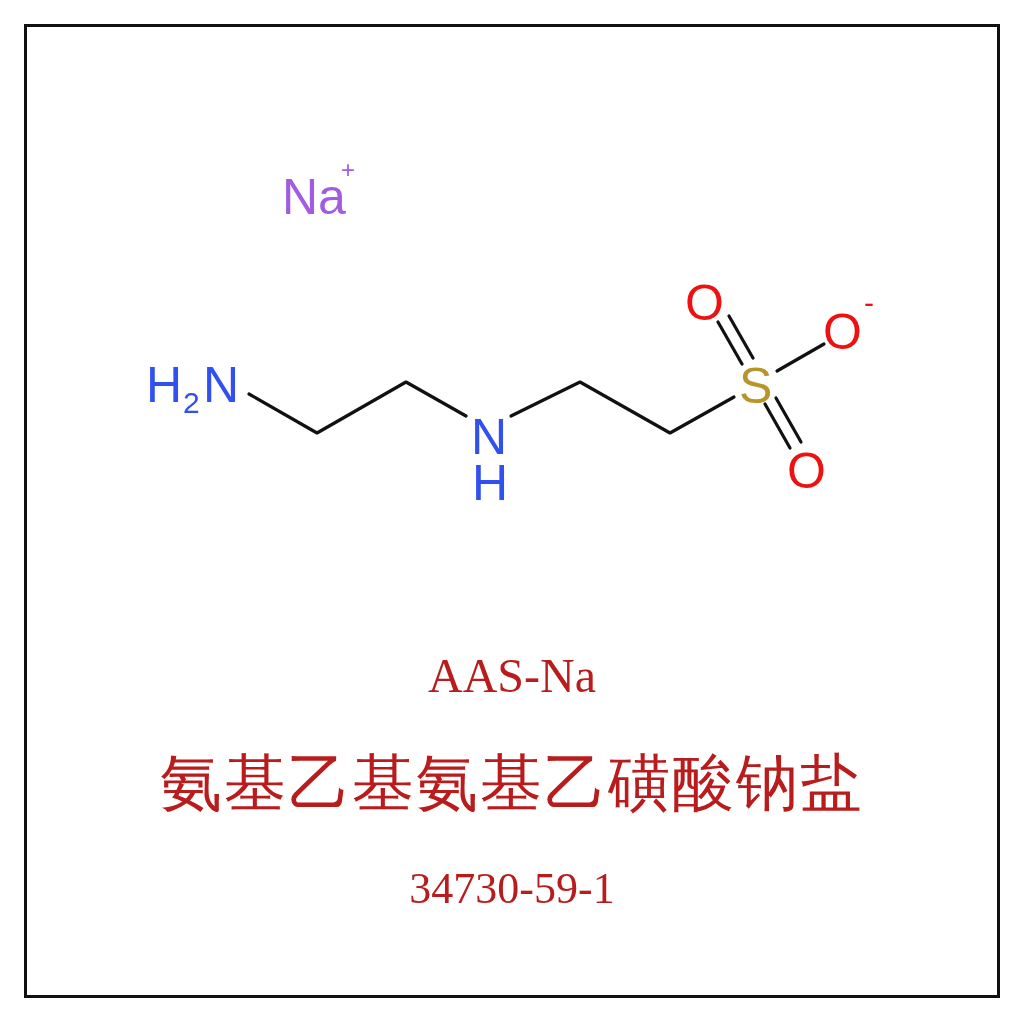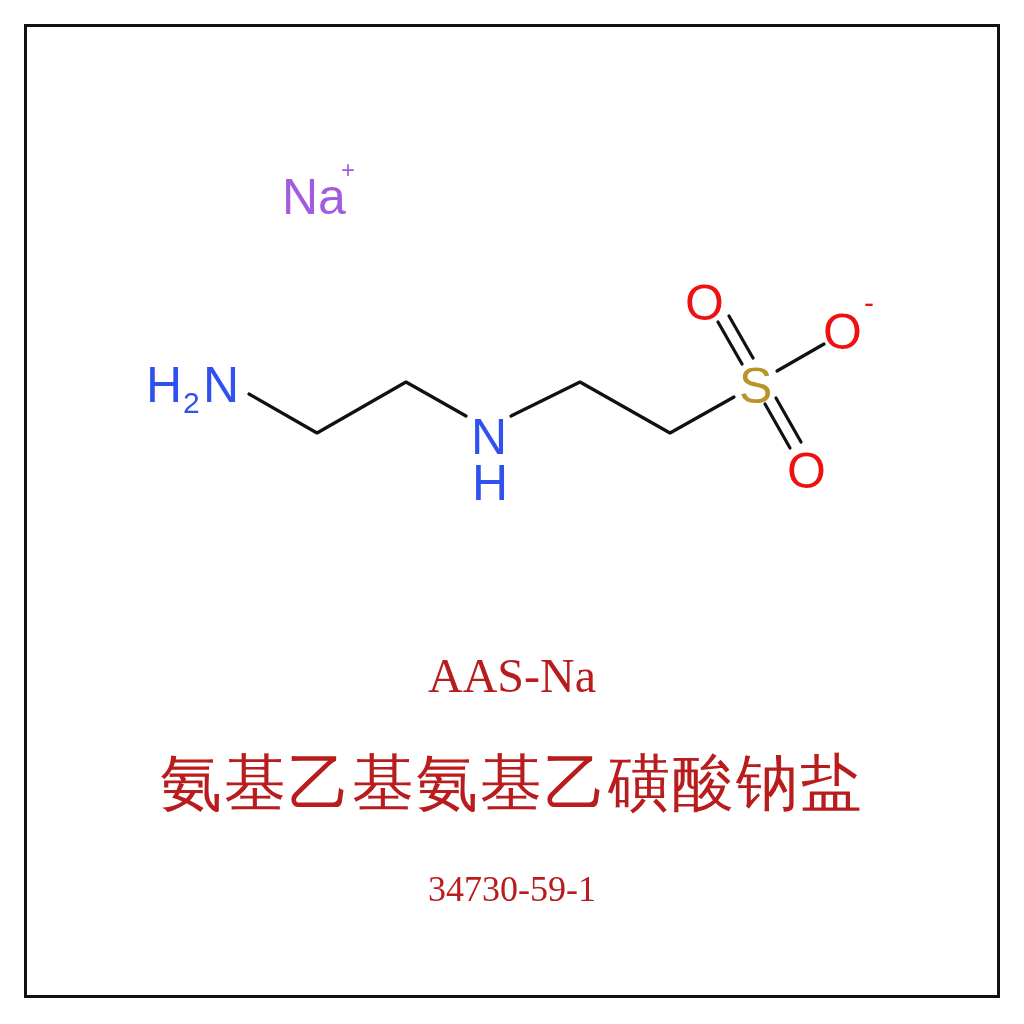--- a/index.html
+++ b/index.html
@@ -49,21 +49,21 @@
     .caption-name {
       top: 748px;
       font-family: "DejaVu Sans", "Liberation Sans", sans-serif;
       font-size: 62px;
       line-height: 70px;
       letter-spacing: 2px;
     }
     .caption-cas {
       top: 858px;
       font-family: "Liberation Serif", "DejaVu Serif", serif;
-      font-size: 36px;
+      font-size: 44px;
       line-height: 62px;
     }
   </style>
 </head>
 <body>
 
 <div class="frame"></div>
 
 <svg class="structure" width="1024" height="1024" viewBox="0 0 1024 1024" xmlns="http://www.w3.org/2000/svg">
 

